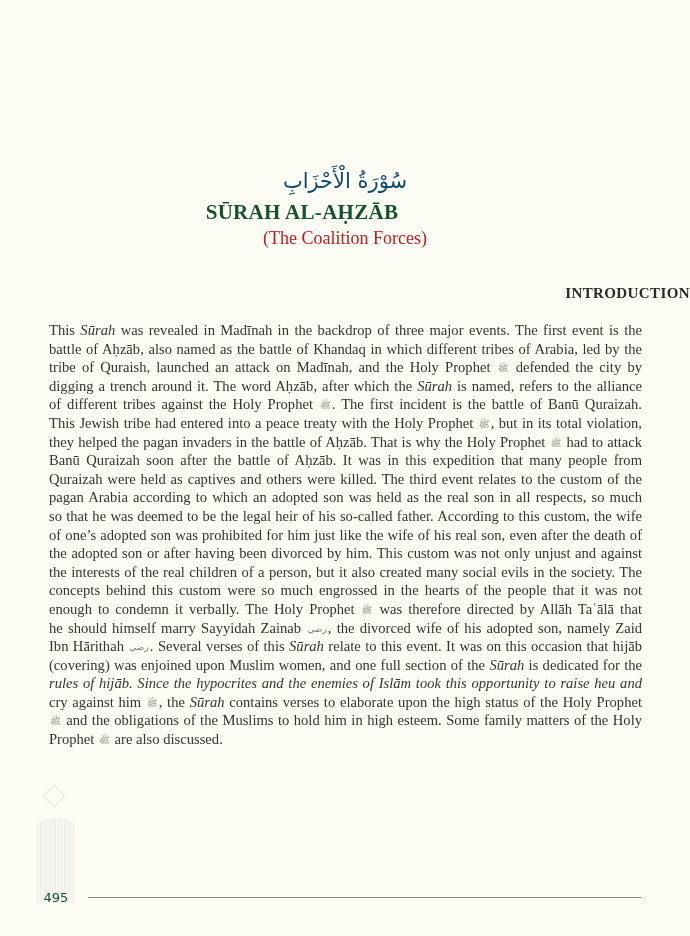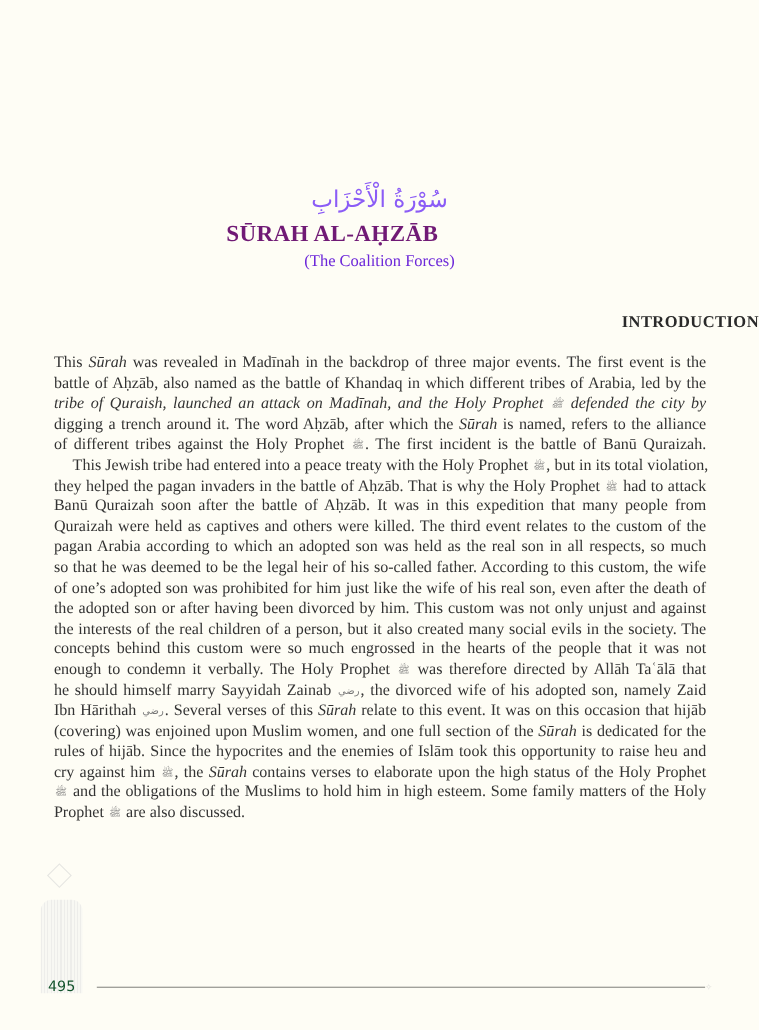--- a/index.html
+++ b/index.html
@@ -8,35 +8,35 @@
     background: #fefdf5;
     position: relative;
     overflow: hidden;
     font-family: "Liberation Serif", "DejaVu Serif", serif;
     color: #2b2b2b;
   }
   .arabic-title {
     position: absolute; left: 0; width: 690px; top: 168px;
     text-align: center;
     font-family: "DejaVu Sans", sans-serif;
-    font-size: 21px; color: #8b5cf6;
+    font-size: 21px; color: #0c4a6e;
     direction: rtl;
     line-height: 26px;
   }
   .surah-title {
     position: absolute; left: 0; width: 604px; top: 199px;
     text-align: center;
-    font-size: 21px; font-weight: bold; color: #701a75;
+    font-size: 21px; font-weight: bold; color: #14532d;
     letter-spacing: 0.3px;
     line-height: 26px;
   }
   .surah-subtitle {
     position: absolute; left: 0; width: 690px; top: 228px;
     text-align: center;
-    font-size: 15px; color: #6d28d9;
+    font-size: 18px; color: #b91c1c;
     line-height: 20px;
   }
   .section-heading {
     position: absolute; left: 0; width: 690px; top: 283px;
     text-align: right;
     font-size: 15px; font-weight: bold; color: #2a2a2a;
     letter-spacing: 0.4px;
     line-height: 20px;
   }
   .body-text {
@@ -96,38 +96,38 @@
 
 <div class="arabic-title">سُوْرَةُ الْأَحْزَابِ</div>
 <div class="surah-title">SŪRAH AL-AḤZĀB</div>
 <div class="surah-subtitle">(The Coalition Forces)</div>
 <div class="section-heading">INTRODUCTION</div>
 
 <div class="body-text" id="body-text">
 
   <span class="line" style="white-space: nowrap;"><span>This </span><span class="it">Sūrah</span><span> was revealed in Madīnah in the backdrop of three major events. The first event is the</span></span>
   <span class="line" style="white-space: nowrap;"><span>battle of Aḥzāb, also named as the battle of Khandaq in which different tribes of Arabia, led by the</span></span>
-  <span class="line" style="white-space: nowrap; font-style: italic;"><span>tribe of Quraish, launched an attack on Madīnah, and the Holy Prophet </span><span class="honorific">ﷺ</span><span> defended the city by</span></span>
+  <span class="line" style="white-space: nowrap;"><span>tribe of Quraish, launched an attack on Madīnah, and the Holy Prophet </span><span class="honorific">ﷺ</span><span> defended the city by</span></span>
   <span class="line" style="white-space: nowrap;"><span>digging a trench around it. The word Aḥzāb, after which the </span><span class="it">Sūrah</span><span> is named, refers to the alliance</span></span>
   <span class="line" style="white-space: nowrap;"><span>of different tribes against the Holy Prophet </span><span class="honorific">ﷺ</span><span>. The first incident is the battle of Banū Quraizah.</span></span>
-  <span class="line" style="white-space: nowrap; margin-left: 17px;"><span>This Jewish tribe had entered into a peace treaty with the Holy Prophet </span><span class="honorific">ﷺ</span><span>, but in its total violation,</span></span>
+  <span class="line" style="white-space: nowrap;"><span>This Jewish tribe had entered into a peace treaty with the Holy Prophet </span><span class="honorific">ﷺ</span><span>, but in its total violation,</span></span>
   <span class="line" style="white-space: nowrap;"><span>they helped the pagan invaders in the battle of Aḥzāb. That is why the Holy Prophet </span><span class="honorific">ﷺ</span><span> had to attack</span></span>
   <span class="line" style="white-space: nowrap;"><span>Banū Quraizah soon after the battle of Aḥzāb. It was in this expedition that many people from</span></span>
   <span class="line" style="white-space: nowrap;"><span>Quraizah were held as captives and others were killed. The third event relates to the custom of the</span></span>
   <span class="line" style="white-space: nowrap;"><span>pagan Arabia according to which an adopted son was held as the real son in all respects, so much</span></span>
   <span class="line" style="white-space: nowrap;"><span>so that he was deemed to be the legal heir of his so-called father. According to this custom, the wife</span></span>
   <span class="line" style="white-space: nowrap;"><span>of one’s adopted son was prohibited for him just like the wife of his real son, even after the death of</span></span>
   <span class="line" style="white-space: nowrap;"><span>the adopted son or after having been divorced by him. This custom was not only unjust and against</span></span>
   <span class="line" style="white-space: nowrap;"><span>the interests of the real children of a person, but it also created many social evils in the society. The</span></span>
   <span class="line" style="white-space: nowrap;"><span>concepts behind this custom were so much engrossed in the hearts of the people that it was not</span></span>
   <span class="line" style="white-space: nowrap;"><span>enough to condemn it verbally. The Holy Prophet </span><span class="honorific">ﷺ</span><span> was therefore directed by Allāh Taʿālā that</span></span>
   <span class="line" style="white-space: nowrap;"><span>he should himself marry Sayyidah Zainab </span><span class="honorific">رضي</span><span>, the divorced wife of his adopted son, namely Zaid</span></span>
   <span class="line" style="white-space: nowrap;"><span>Ibn Hārithah </span><span class="honorific">رضي</span><span>. Several verses of this </span><span class="it">Sūrah</span><span> relate to this event. It was on this occasion that hijāb</span></span>
   <span class="line" style="white-space: nowrap;"><span>(covering) was enjoined upon Muslim women, and one full section of the </span><span class="it">Sūrah</span><span> is dedicated for the</span></span>
-  <span class="line" style="white-space: nowrap;"><span>rules of hijāb. Since the hypocrites and the enemies of Islām took this opportunity to raise heu and</span></span>
+  <span class="line" style="white-space: nowrap; font-style: italic;"><span>rules of hijāb. Since the hypocrites and the enemies of Islām took this opportunity to raise heu and</span></span>
   <span class="line" style="white-space: nowrap; word-spacing: 0.000919118px;"><span>cry against him </span><span class="honorific">ﷺ</span><span>, the </span><span class="it">Sūrah</span><span> contains verses to elaborate upon the high status of the Holy Prophet</span></span>
   <span class="line" style="white-space: nowrap;"><span class="honorific">ﷺ</span><span> and the obligations of the Muslims to hold him in high esteem. Some family matters of the Holy</span></span>
   <span class="line last"><span>Prophet </span><span class="honorific">ﷺ</span><span> are also discussed.</span></span>
 </div>
 
 <div class="ornament-diamond"></div>
 <div class="ornament-pillar"></div>
 <div class="page-number">495</div>
 <div class="footer-rule"></div>
 <div class="footer-mark">✧</div>

